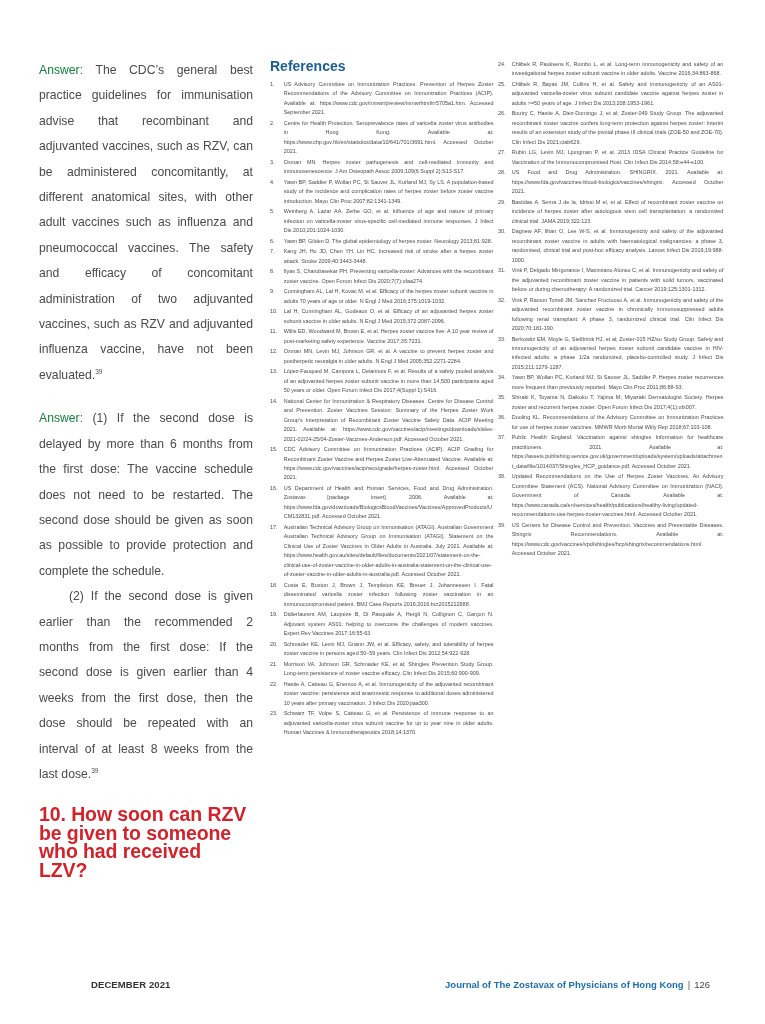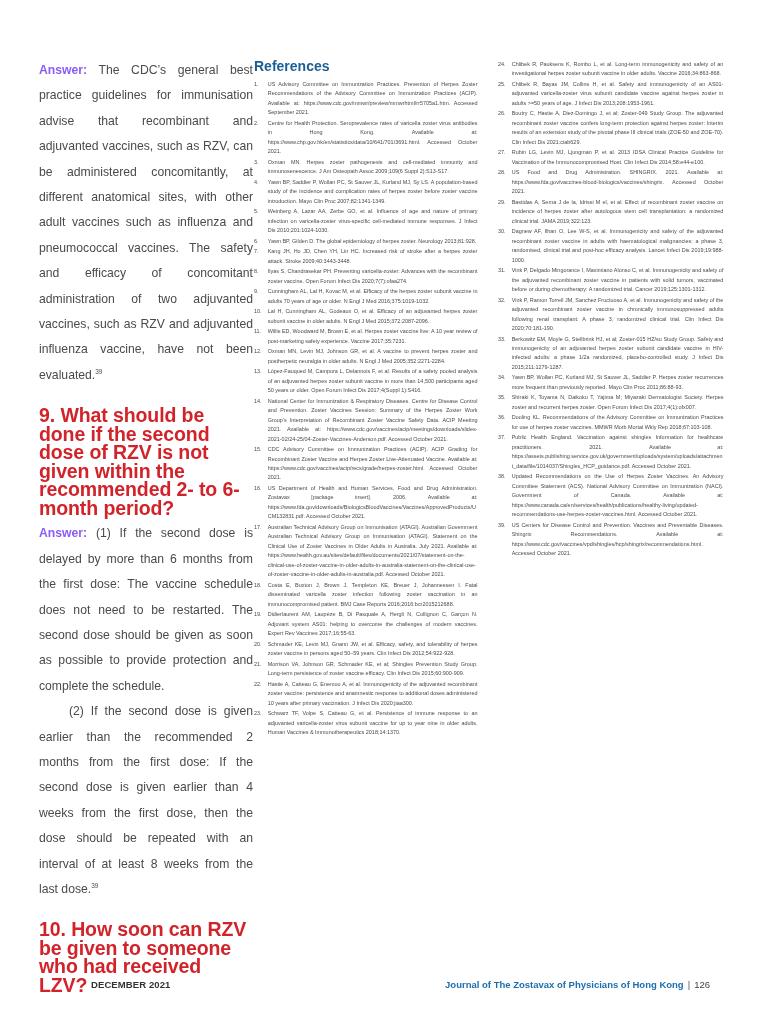--- a/index.html
+++ b/index.html
@@ -1,38 +1,38 @@
 <!DOCTYPE html>
 <html><head>
 <meta charset="utf-8">
 <style>
   html, body { margin: 0; padding: 0; background: #ffffff; }
   body { width: 765px; height: 1024px; position: relative; overflow: hidden; }
   .col1 { position: absolute; left: 39px; top: 58px; width: 214px; }
-  .col2 { position: absolute; left: 254px; top: 58px; width: 228px; }
+  .col2 { position: absolute; left: 270px; top: 58px; width: 228px; }
   .col3 { position: absolute; left: 498px; top: 60px; width: 230px; }
 
   .q-title {
     font-family: "Liberation Sans", sans-serif;
     font-weight: bold;
     color: #d2232a;
     font-size: 19.5px;
     line-height: 18.5px;
     margin: 0 0 4px 0;
     letter-spacing: -0.1px;
   }
   .answer {
     font-family: "Liberation Sans", sans-serif;
     font-size: 12.2px;
     line-height: 25.4px;
     color: #4a4a4a;
     text-align: justify;
     margin: 0;
   }
-  .answer b { color: #8b5cf6; font-weight: bold; }
+  .answer b { color: #15803d; font-weight: normal; }
   .answer sup { font-size: 6.5px; vertical-align: 5px; line-height: 0; }
   .indent { text-indent: 30px; }
   .gap { height: 18px; }
 
   .ref-title {
     font-family: "Liberation Sans", sans-serif;
     font-weight: bold;
     color: #1b5e94;
     font-size: 14px;
     line-height: 16px;
@@ -77,21 +77,20 @@
   .footer-right .page { color: #444; }
 </style>
 </head>
 <body>
 
 <div class="col1">
   <p class="answer"><b>Answer:</b><span> The CDC’s general best practice guidelines for immunisation advise that recombinant and adjuvanted vaccines, such as RZV, can be administered concomitantly, at different anatomical sites, with other adult vaccines such as influenza and pneumococcal vaccines. The safety and efficacy of concomitant administration of two adjuvanted vaccines, such as RZV and  adjuvanted influenza vaccine, have not been evaluated.</span><sup>39</sup></p>
 
   <div class="gap"></div>
 
-  <h2 class="q-title">9. What should be done if the second dose of RZV is not given within the recommended 2- to 6-month period?</h2>
   <p class="answer"><b>Answer:</b><span> (1) If the second dose is delayed by more than 6 months from the first dose: The vaccine schedule does not need to be restarted. The second dose should be given as soon as possible to provide protection and complete the schedule.</span></p>
   <p class="answer indent"><span>(2) If the second dose is given earlier than the recommended 2 months from the first dose: If the second dose is given earlier than 4 weeks from the first dose, then the dose should be repeated with an interval of at least 8 weeks from the last dose.</span><sup>39</sup></p>
 
   <div class="gap"></div>
 
   <h2 class="q-title">10. How soon can RZV be given to someone who had received LZV?</h2>
 
 </div>
 
 <div class="col2">

